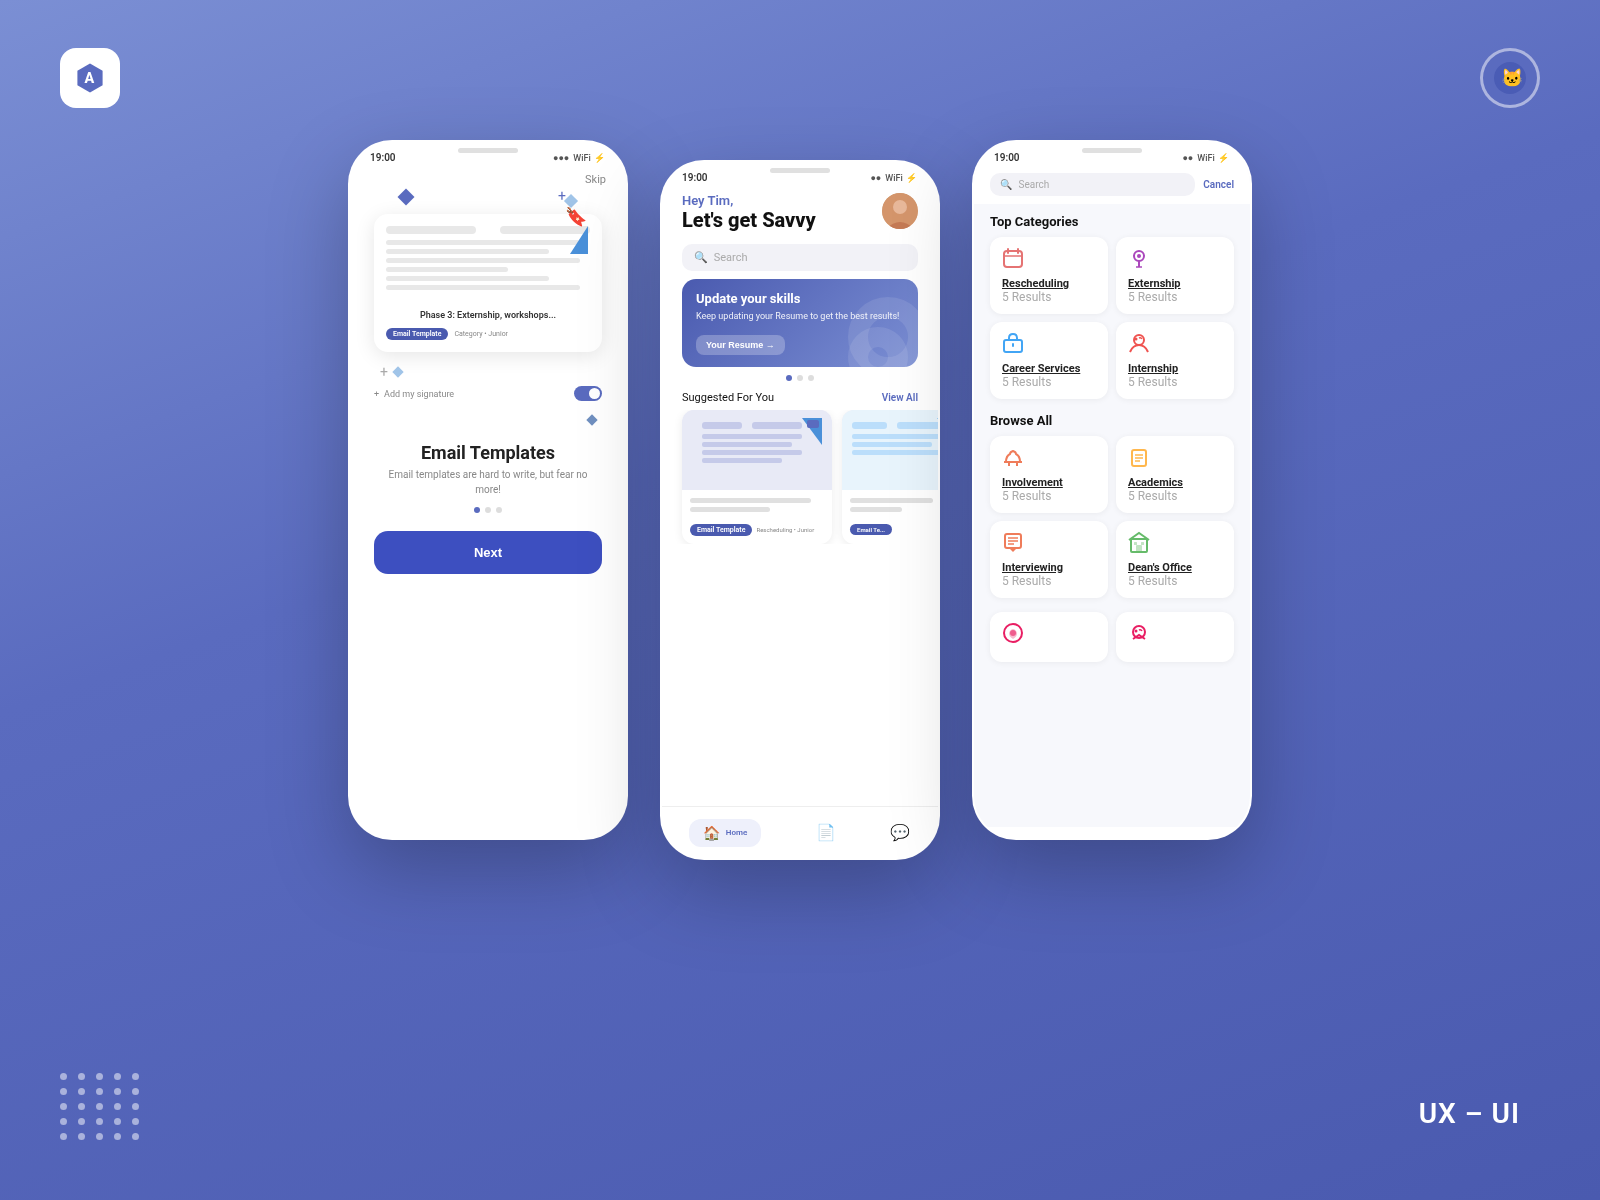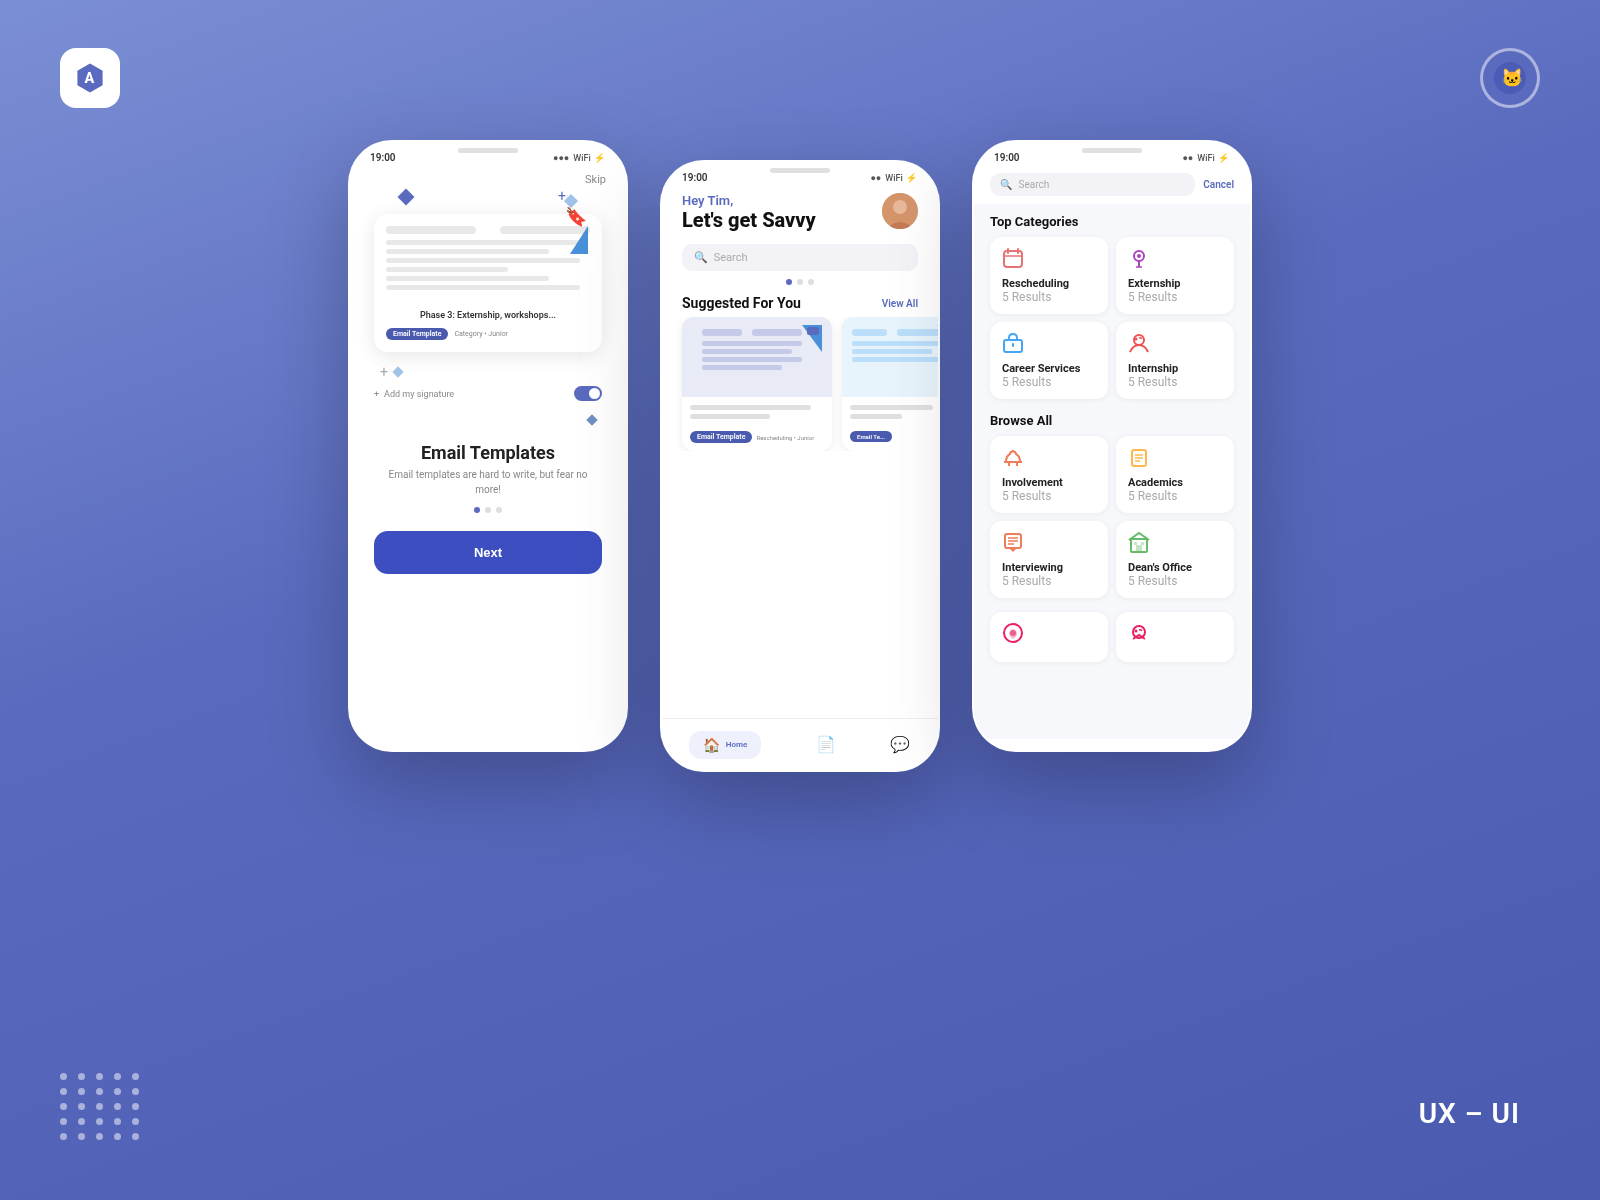--- a/index.html
+++ b/index.html
@@ -77,21 +77,21 @@
       display: flex;
       gap: 32px;
       align-items: flex-start;
     }
 
     
     .phone {
       background: white;
       border-radius: 44px;
       width: 280px;
-      height: 612px;
+      height: 700px;
       box-shadow: 0 30px 80px rgba(0,0,0,0.25);
       position: relative;
       overflow: hidden;
       border: 2px solid rgba(255,255,255,0.9);
     }
 
     
     .phone-top-bar {
       display: flex;
       justify-content: space-between;
@@ -381,21 +381,21 @@
       justify-content: center;
       gap: 5px;
       margin: 4px 0;
     }
     .p2-section-header {
       display: flex;
       justify-content: space-between;
       align-items: center;
       padding: 6px 20px;
     }
-    .p2-section-title { font-size: 14px; font-weight: 700; color: #111; }
+    .p2-section-title { font-size: 11px; font-weight: 400; color: #111; }
     .p2-view-all { font-size: 10px; color: #5a6bbf; font-weight: 600; }
     .p2-cards-row {
       display: flex;
       gap: 10px;
       padding: 0 20px;
       overflow: hidden;
     }
     .p2-card {
       min-width: 150px;
       background: white;
@@ -506,20 +506,21 @@
       box-shadow: 0 1px 6px rgba(0,0,0,0.06);
     }
     .p3-cat-icon {
       font-size: 18px;
       margin-bottom: 4px;
     }
     .p3-cat-name {
       font-size: 11px;
       font-weight: 700;
       color: #222;
+      text-decoration: underline;
     }
     .p3-cat-count {
       font-size: 12px;
       color: #aaa;
     }
   </style>
 </head>
 <body>
 
 <div class="top-logo-left">
@@ -667,20 +668,27 @@
             </svg>
           </div>
         </div>
       </div>
 
       <div class="p2-search-bar">
         <span>🔍</span>
         <span>Search</span>
       </div>
 
+      <div class="p2-update-card">
+        <div class="p2-wave"></div>
+        <div class="p2-wave" style="bottom:-20px; right:10px; width:60px; height:60px;"></div>
+        <div class="p2-update-title">Update your skills</div>
+        <div class="p2-update-body">Keep updating your Resume to get the best results!</div>
+        <button class="p2-update-btn">Your Resume →</button>
+      </div>
 
       <div class="p2-dots">
         <div class="dot-ind active" style="background:#5a6bbf;"></div>
         <div class="dot-ind"></div>
         <div class="dot-ind"></div>
       </div>
 
       <div class="p2-section-header">
         <span class="p2-section-title">Suggested For You</span>
         <span class="p2-view-all">View All</span>

